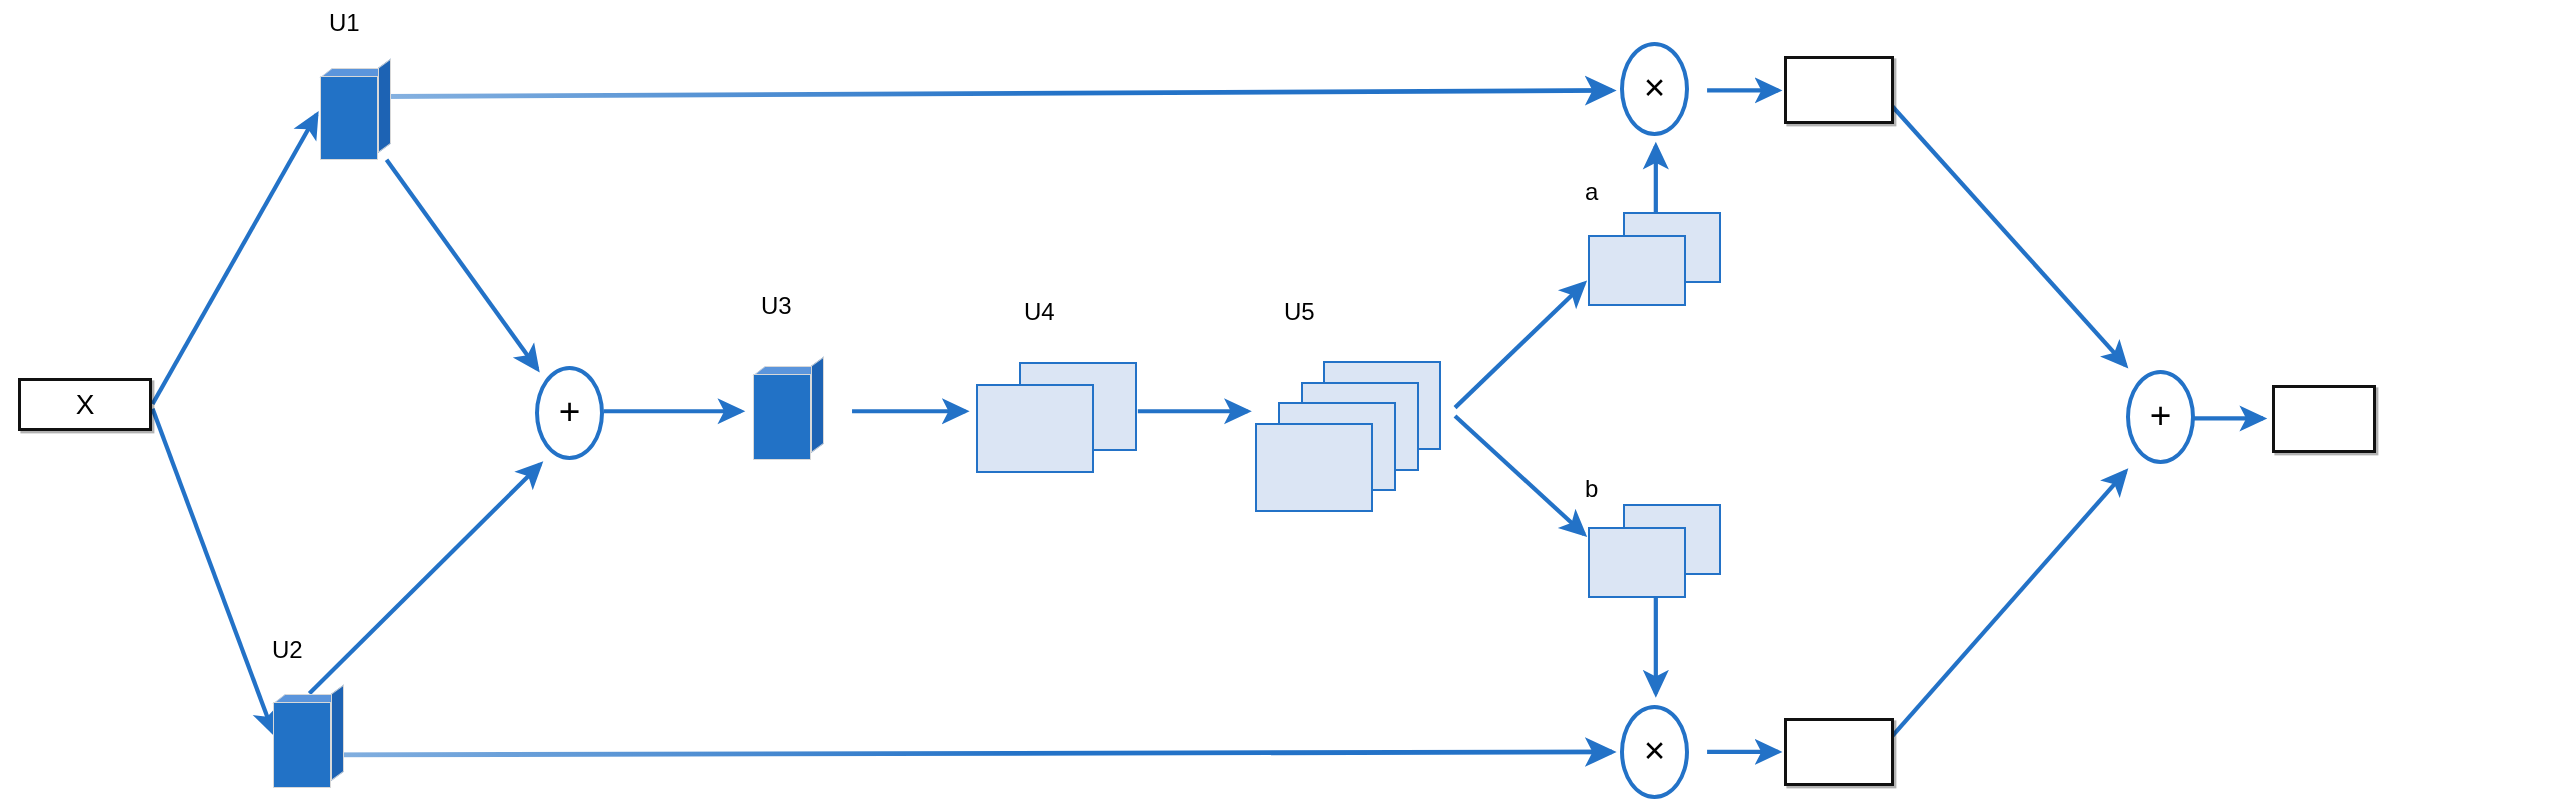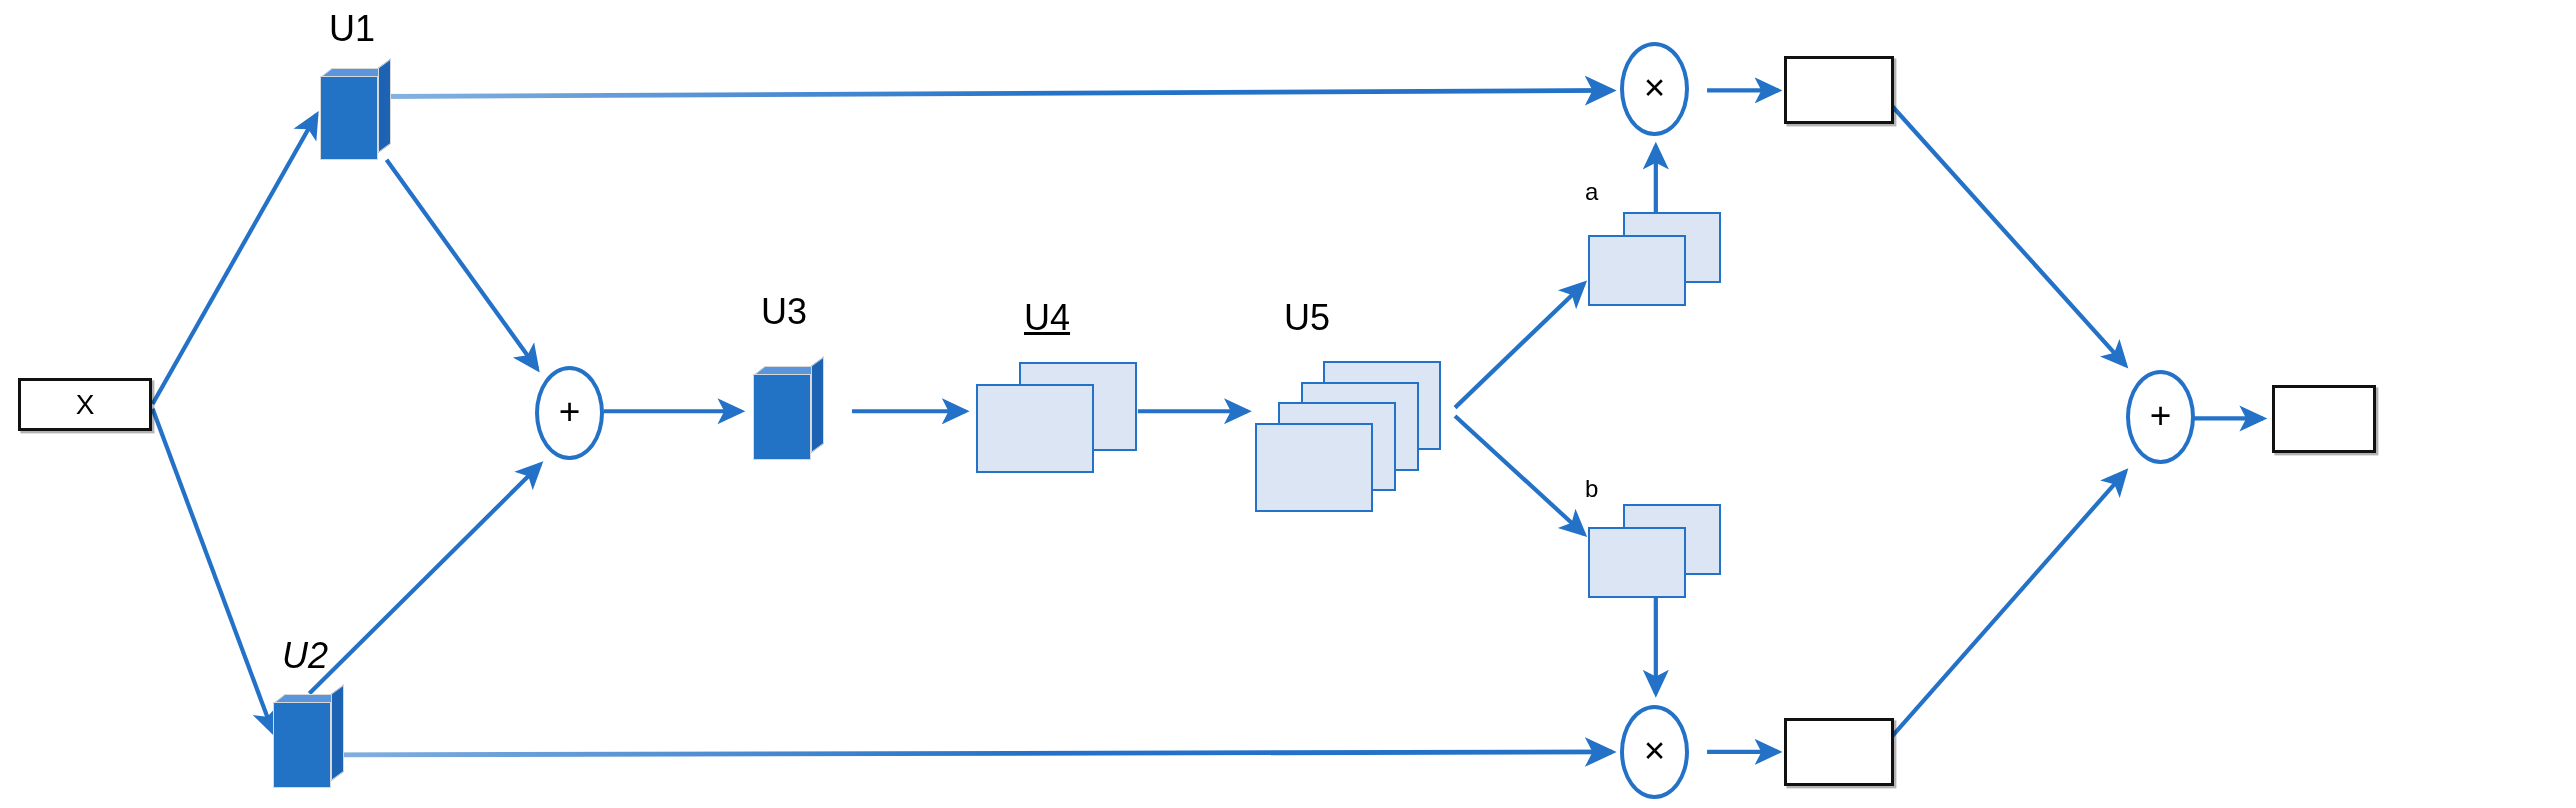--- a/index.html
+++ b/index.html
@@ -22,21 +22,21 @@
     top: 0;
     width: 2576px;
     height: 808px;
   }
 
   
   .lbl {
     position: absolute;
     color: #000000;
     font-family: "Liberation Sans", sans-serif;
-    font-size: 36px;
+    font-size: 24px;
     line-height: 1;
     white-space: nowrap;
     user-select: none;
   }
   .lbl-sm { font-size: 24px; }
 
   
   .rect {
     position: absolute;
     box-sizing: border-box;
@@ -174,39 +174,39 @@
     <span>X</span>
   </div>
 
   <div class="lbl" style="left:329px; top:11px;">U1</div>
   <div class="cube" style="left:320px; top:68px; width:71px; height:92px;">
     <div class="top"></div>
     <div class="side"></div>
     <div class="face"></div>
   </div>
 
-  <div class="lbl" style="left:282px; top:638px;font-style:italic;">U2</div>
+  <div class="lbl" style="left:272px; top:638px;">U2</div>
   <div class="cube" style="left:273px; top:694px; width:71px; height:94px;">
     <div class="top"></div>
     <div class="side"></div>
     <div class="face"></div>
   </div>
 
   <div class="op" style="left:535px; top:366px; width:69px; height:94px;">
     <span>+</span>
   </div>
 
   <div class="lbl" style="left:761px; top:294px;">U3</div>
   <div class="cube" style="left:753px; top:366px; width:71px; height:94px;">
     <div class="top"></div>
     <div class="side"></div>
     <div class="face"></div>
   </div>
 
-  <div class="lbl" style="left:1024px; top:300px;text-decoration:underline;">U4</div>
+  <div class="lbl" style="left:1024px; top:300px;">U4</div>
   <div class="stack" style="left:976px; top:362px; width:175px; height:112px;">
     <div class="card" style="left:43px; top:0px;  width:118px; height:89px;"></div>
     <div class="card" style="left:0px;  top:22px; width:118px; height:89px;"></div>
   </div>
 
   <div class="lbl" style="left:1284px; top:300px;">U5</div>
   <div class="stack" style="left:1255px; top:361px; width:211px; height:152px;">
     <div class="card" style="left:68px; top:0px;   width:118px; height:89px;"></div>
     <div class="card" style="left:46px;  top:20.5px;  width:118px; height:89px;"></div>
     <div class="card" style="left:23px;  top:41px;  width:118px; height:89px;"></div>

